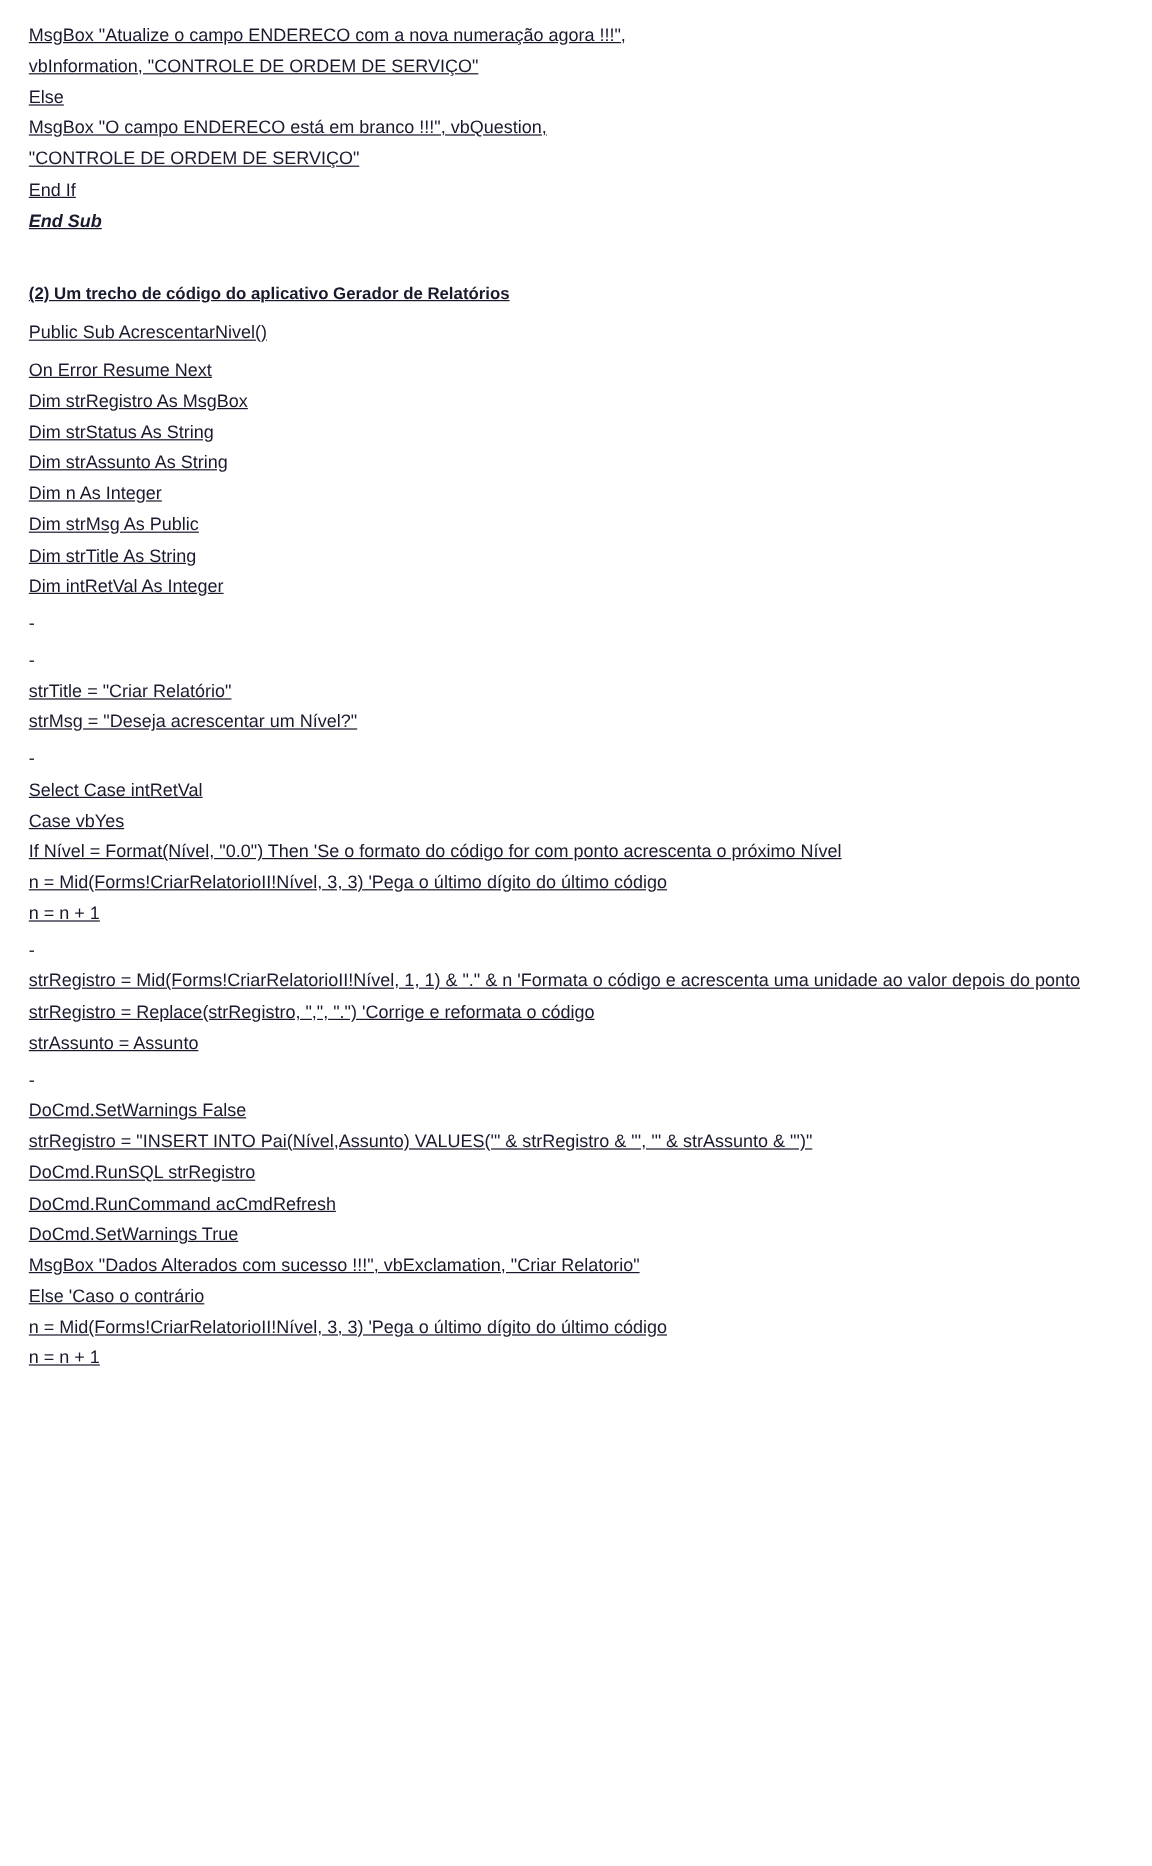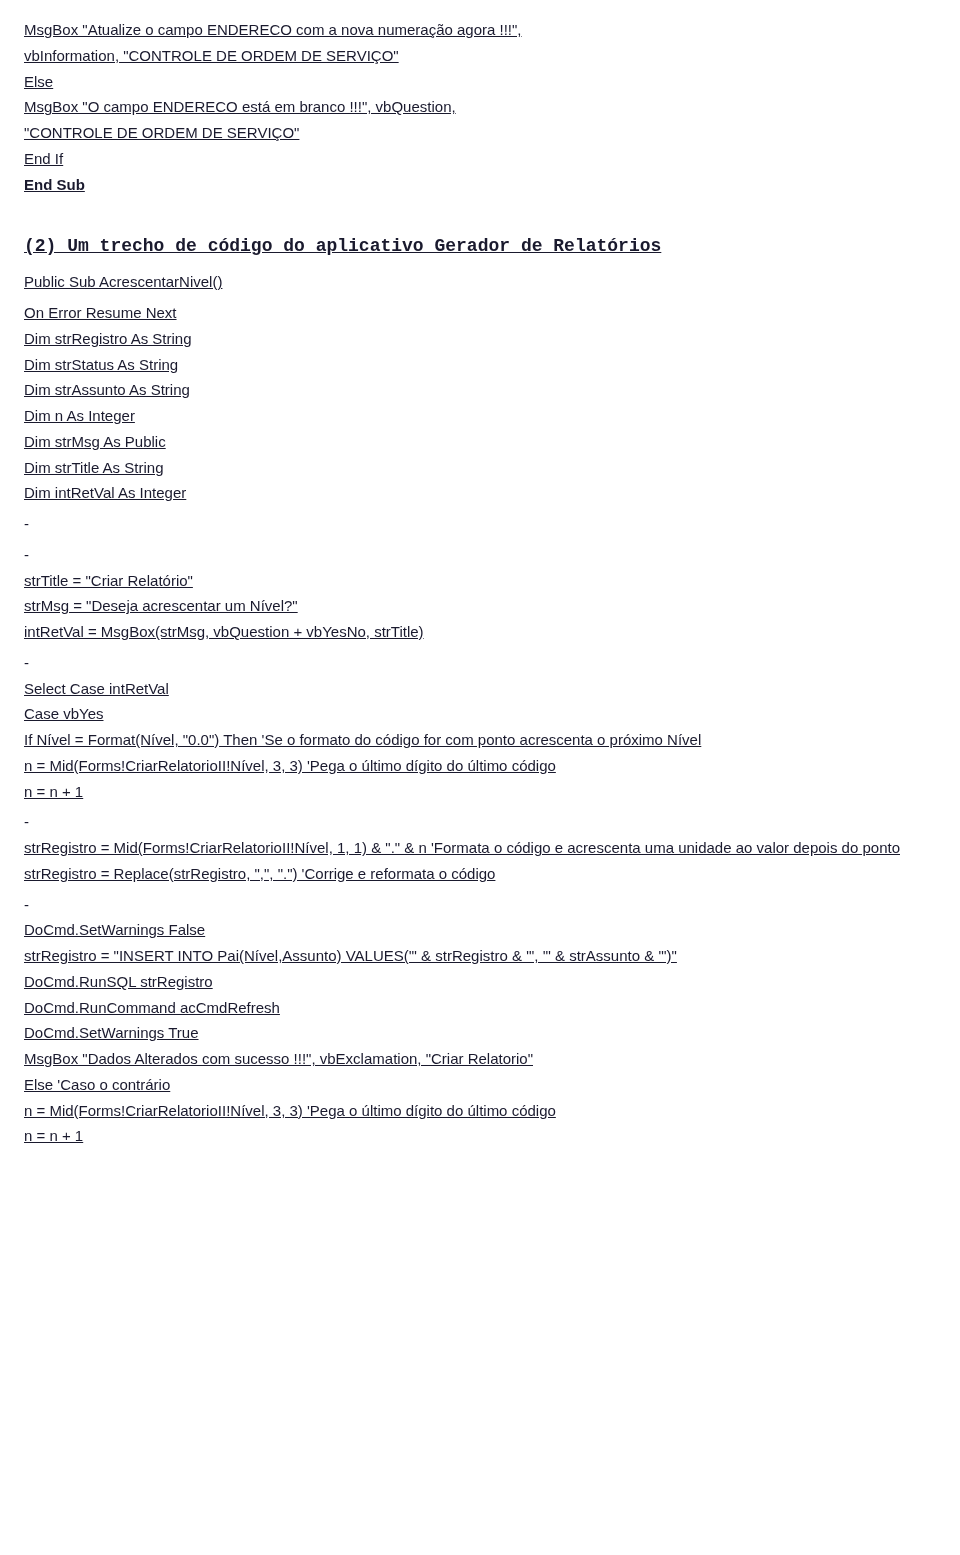--- a/index.html
+++ b/index.html
@@ -22,29 +22,29 @@
     .code-line {
       display: block;
       text-decoration: underline;
       color: #1a1a2e;
       margin-bottom: 1px;
       font-size: 15px;
       font-weight: normal;
     }
     .code-line.bold {
       font-weight: bold;
+      font-style: italic;
     }
     .section-title {
       font-weight: bold;
       text-decoration: underline;
-      font-size: 18px;
+      font-size: 14px;
       margin-top: 18px;
       margin-bottom: 14px;
       display: block;
-      font-family: Liberation Mono, monospace;
     }
     .spacer {
       display: block;
       height: 10px;
     }
     .spacer-sm {
       display: block;
       height: 5px;
     }
     .dash {
@@ -70,45 +70,45 @@
 
 <span class="spacer"></span>
 <span class="spacer"></span>
 
 <span class="section-title">(2) Um trecho de código do aplicativo Gerador de Relatórios</span>
 
 <div class="code-block">
   <span class="code-line">Public Sub AcrescentarNivel()</span>
   <span class="spacer-sm"></span>
   <span class="code-line">On Error Resume Next</span>
-  <span class="code-line">Dim strRegistro As String</span>
+  <span class="code-line">Dim strRegistro As MsgBox</span>
   <span class="code-line">Dim strStatus As String</span>
   <span class="code-line">Dim strAssunto As String</span>
   <span class="code-line">Dim n As Integer</span>
   <span class="code-line">Dim strMsg As Public</span>
   <span class="code-line">Dim strTitle As String</span>
   <span class="code-line">Dim intRetVal As Integer</span>
   <span class="spacer-sm"></span>
   <span class="dash">-</span>
   <span class="spacer-sm"></span>
   <span class="dash">-</span>
   <span class="code-line">strTitle = "Criar Relatório"</span>
   <span class="code-line">strMsg = "Deseja acrescentar um Nível?"</span>
-  <span class="code-line">intRetVal = MsgBox(strMsg, vbQuestion + vbYesNo, strTitle)</span>
   <span class="spacer-sm"></span>
   <span class="dash">-</span>
   <span class="code-line">Select Case intRetVal</span>
   <span class="code-line">Case vbYes</span>
   <span class="code-line">If Nível = Format(Nível, "0.0") Then 'Se o formato do código for com ponto acrescenta o próximo Nível</span>
   <span class="code-line">n = Mid(Forms!CriarRelatorioII!Nível, 3, 3) 'Pega o último dígito do último código</span>
   <span class="code-line">n = n + 1</span>
   <span class="spacer-sm"></span>
   <span class="dash">-</span>
   <span class="code-line">strRegistro = Mid(Forms!CriarRelatorioII!Nível, 1, 1) &amp; "." &amp; n 'Formata o código e acrescenta uma unidade ao valor depois do ponto</span>
   <span class="code-line">strRegistro = Replace(strRegistro, ",", ".") 'Corrige e reformata o código</span>
+  <span class="code-line">strAssunto = Assunto</span>
   <span class="spacer-sm"></span>
   <span class="dash">-</span>
   <span class="code-line">DoCmd.SetWarnings False</span>
   <span class="code-line">strRegistro = "INSERT INTO Pai(Nível,Assunto) VALUES('" &amp; strRegistro &amp; "', '" &amp; strAssunto &amp; "')"</span>
   <span class="code-line">DoCmd.RunSQL strRegistro</span>
   <span class="code-line">DoCmd.RunCommand acCmdRefresh</span>
   <span class="code-line">DoCmd.SetWarnings True</span>
   <span class="code-line">MsgBox "Dados Alterados com sucesso !!!", vbExclamation, "Criar Relatorio"</span>
   <span class="code-line">Else 'Caso o contrário</span>
   <span class="code-line">n = Mid(Forms!CriarRelatorioII!Nível, 3, 3) 'Pega o último dígito do último código</span>

